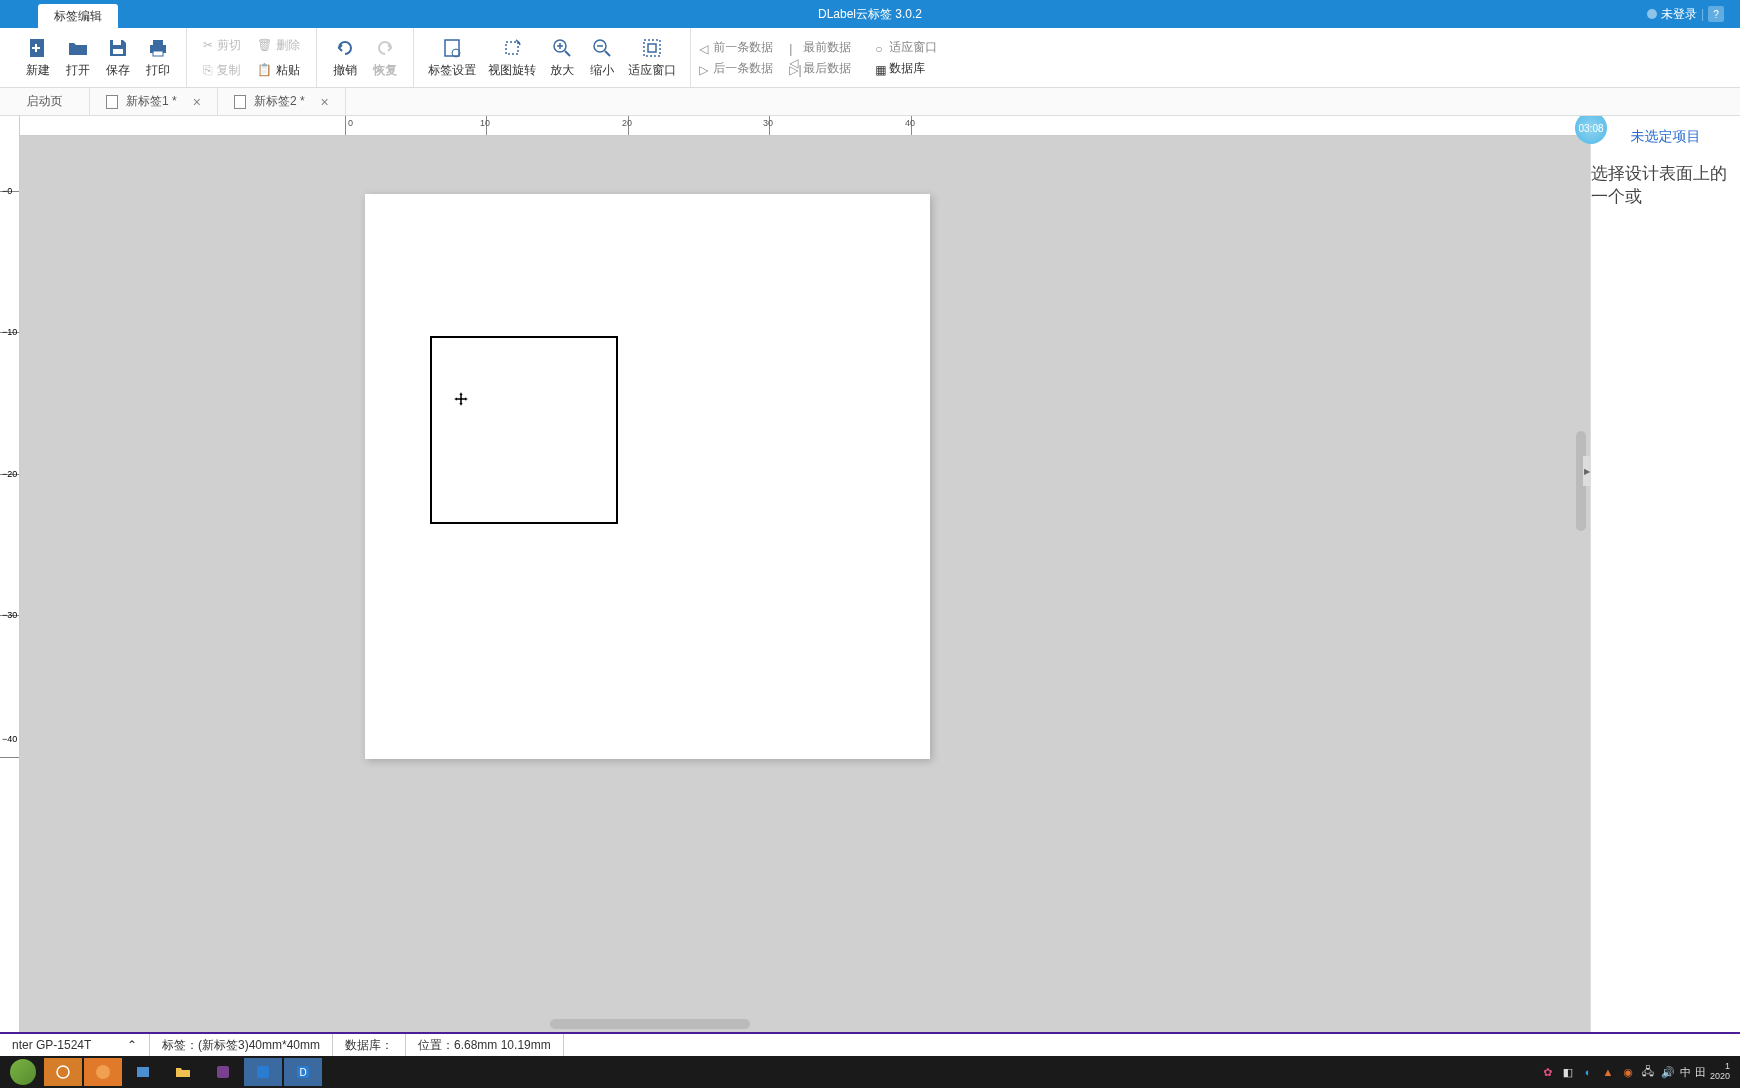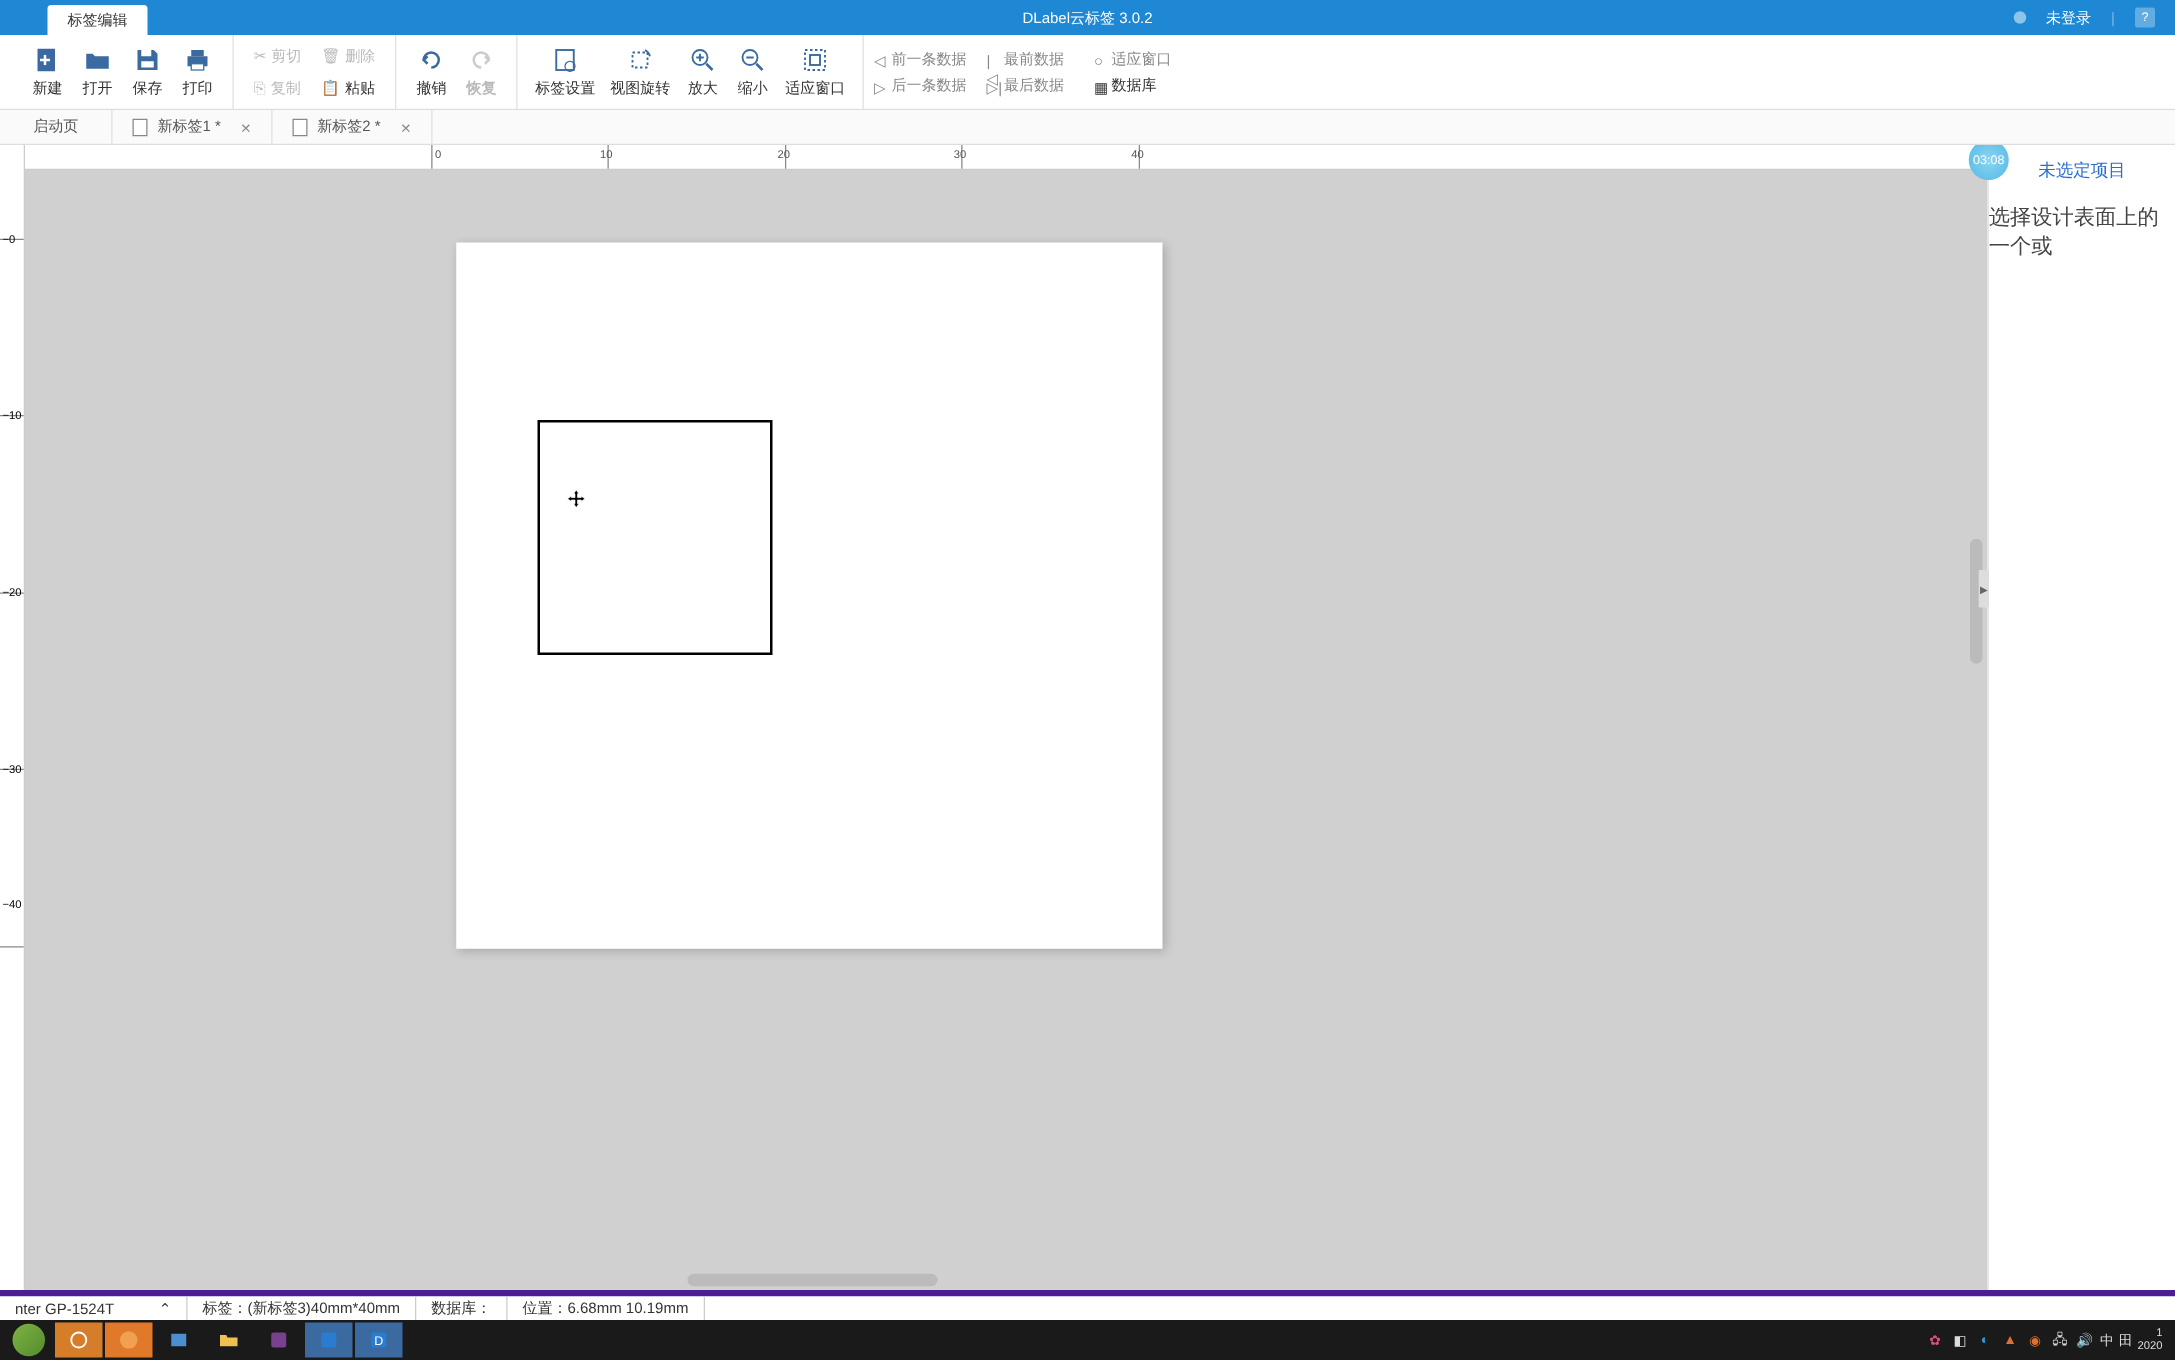--- a/index.html
+++ b/index.html
@@ -1,21 +1,21 @@
 <!DOCTYPE html>
 <html><head>
   <meta charset="utf-8">
   <style>
     * { margin: 0; padding: 0; box-sizing: border-box; font-family: "Microsoft YaHei", Arial, sans-serif; }
     body { width: 1740px; height: 1088px; overflow: hidden; background: #f0f0f0; display: flex; flex-direction: column; }
     
     .titlebar { height: 28px; background: #1e88d5; display: flex; align-items: center; color: white; font-size: 12px; position: relative; }
     .title-tab { background: white; color: #333; padding: 5px 16px; margin-left: 38px; border-radius: 3px 3px 0 0; height: 24px; margin-top: 4px; display: flex; align-items: center; }
     .title-center { position: absolute; left: 50%; transform: translateX(-50%); }
-    .title-right { margin-left: auto; display: flex; align-items: center; gap: 16px; padding-right: 16px; }
+    .title-right { margin-left: auto; display: flex; align-items: center; gap: 4px; padding-right: 16px; }
     .login-dot { width: 10px; height: 10px; border-radius: 50%; background: rgba(255,255,255,0.5); }
     .help-icon { width: 16px; height: 16px; background: rgba(255,255,255,0.3); border-radius: 2px; display: inline-flex; align-items: center; justify-content: center; font-size: 10px; }
     
     .toolbar { height: 60px; background: white; border-bottom: 1px solid #ddd; display: flex; align-items: center; padding: 0 10px; }
     .tool-group { display: flex; align-items: center; border-right: 1px solid #e0e0e0; padding: 0 8px; height: 100%; }
     .tool-btn { display: flex; flex-direction: column; align-items: center; justify-content: center; min-width: 40px; padding: 4px 6px; cursor: pointer; color: #333; font-size: 12px; }
     .tool-btn.disabled { color: #bbb; font-weight: bold; }
     .tool-btn-icon { width: 24px; height: 24px; margin-bottom: 2px; display: flex; align-items: center; justify-content: center; }
     .tool-small { display: flex; align-items: center; gap: 4px; padding: 2px 8px; cursor: pointer; font-size: 12px; color: #333; }
     .tool-small.disabled { color: #bbb; }
@@ -53,21 +53,21 @@
     .scroll-thumb-v { position: absolute; top: 295px; height: 100px; width: 10px; background: #bbb; border-radius: 5px; }
     
     .right-panel { width: 150px; background: white; border-left: 1px solid #ddd; display: flex; flex-direction: column; align-items: center; padding-top: 12px; position: relative; }
     .panel-title { font-size: 14px; color: #2a6dd0; font-weight: 500; }
     .panel-sub { font-size: 17px; color: #444; margin-top: 16px; }
     .panel-illust { margin-top: 260px; display: flex; flex-direction: column; align-items: center; color: #ccc; }
     .panel-illust-caption { font-size: 11px; color: #bbb; margin-top: 14px; }
     .time-badge { position: absolute; left: -16px; top: -4px; width: 32px; height: 32px; border-radius: 50%; background: radial-gradient(circle, #8fd4f0, #4fb8e8); display: flex; align-items: center; justify-content: center; font-size: 10px; color: white; }
     .collapse-handle { position: absolute; left: -8px; top: 340px; width: 8px; height: 30px; background: #ddd; display: flex; align-items: center; justify-content: center; font-size: 8px; color: #666; cursor: pointer; }
     
-    .statusbar { height: 24px; background: white; border-top: 5px solid #4c1d95; display: flex; align-items: flex-start; font-size: 12px; color: #333; }
+    .statusbar { height: 24px; background: white; border-top: 2px solid #4c1d95; display: flex; align-items: flex-start; font-size: 12px; color: #333; }
     .status-seg { padding: 0 12px; border-right: 1px solid #ccc; height: 100%; display: flex; align-items: center; }
     .status-seg.printer { min-width: 150px; justify-content: space-between; }
     
     .taskbar { height: 32px; background: #1a1a1a; display: flex; align-items: center; padding: 0 4px; gap: 2px; }
     .task-item { width: 38px; height: 28px; display: flex; align-items: center; justify-content: center; cursor: pointer; }
     .task-item.start { background: linear-gradient(135deg, #7cb342, #558b2f); border-radius: 50%; width: 26px; height: 26px; }
     .task-item.active { background: #3a6aa0; }
     .task-right { margin-left: auto; display: flex; align-items: center; gap: 4px; padding-right: 6px; color: #ddd; font-size: 11px; }
     .tray-icon { width: 16px; height: 16px; display: inline-flex; align-items: center; justify-content: center; }
     
@@ -282,21 +282,21 @@
     <div style="position:relative; top:20px; height:100%;">
       <div class="vruler-tick" style="top:55px"></div>
         <div class="vruler-label ruler-neg" style="top:55px">−<span>0</span></div>
       <div class="vruler-tick" style="top:196px"></div>
         <div class="vruler-label ruler-neg" style="top:196px">−<span>10</span></div>
       <div class="vruler-tick" style="top:338px"></div>
         <div class="vruler-label ruler-neg" style="top:338px">−<span>20</span></div>
       <div class="vruler-tick" style="top:479px"></div>
         <div class="vruler-label ruler-neg" style="top:479px">−<span>30</span></div>
       <div class="vruler-tick" style="top:621px"></div>
-        <div class="vruler-label ruler-neg" style="top:587px">−<span>40</span></div>
+        <div class="vruler-label ruler-neg" style="top:603px">−<span>40</span></div>
     </div>
   </div>
 
   <div class="canvas-wrap">
     <div class="top-ruler">
       <div class="ruler-tick" style="left:325px"></div>
         <div class="ruler-label" style="left:328px">0</div>
       <div class="ruler-tick" style="left:466px"></div>
         <div class="ruler-label" style="left:460px">10</div>
       <div class="ruler-tick" style="left:608px"></div>

